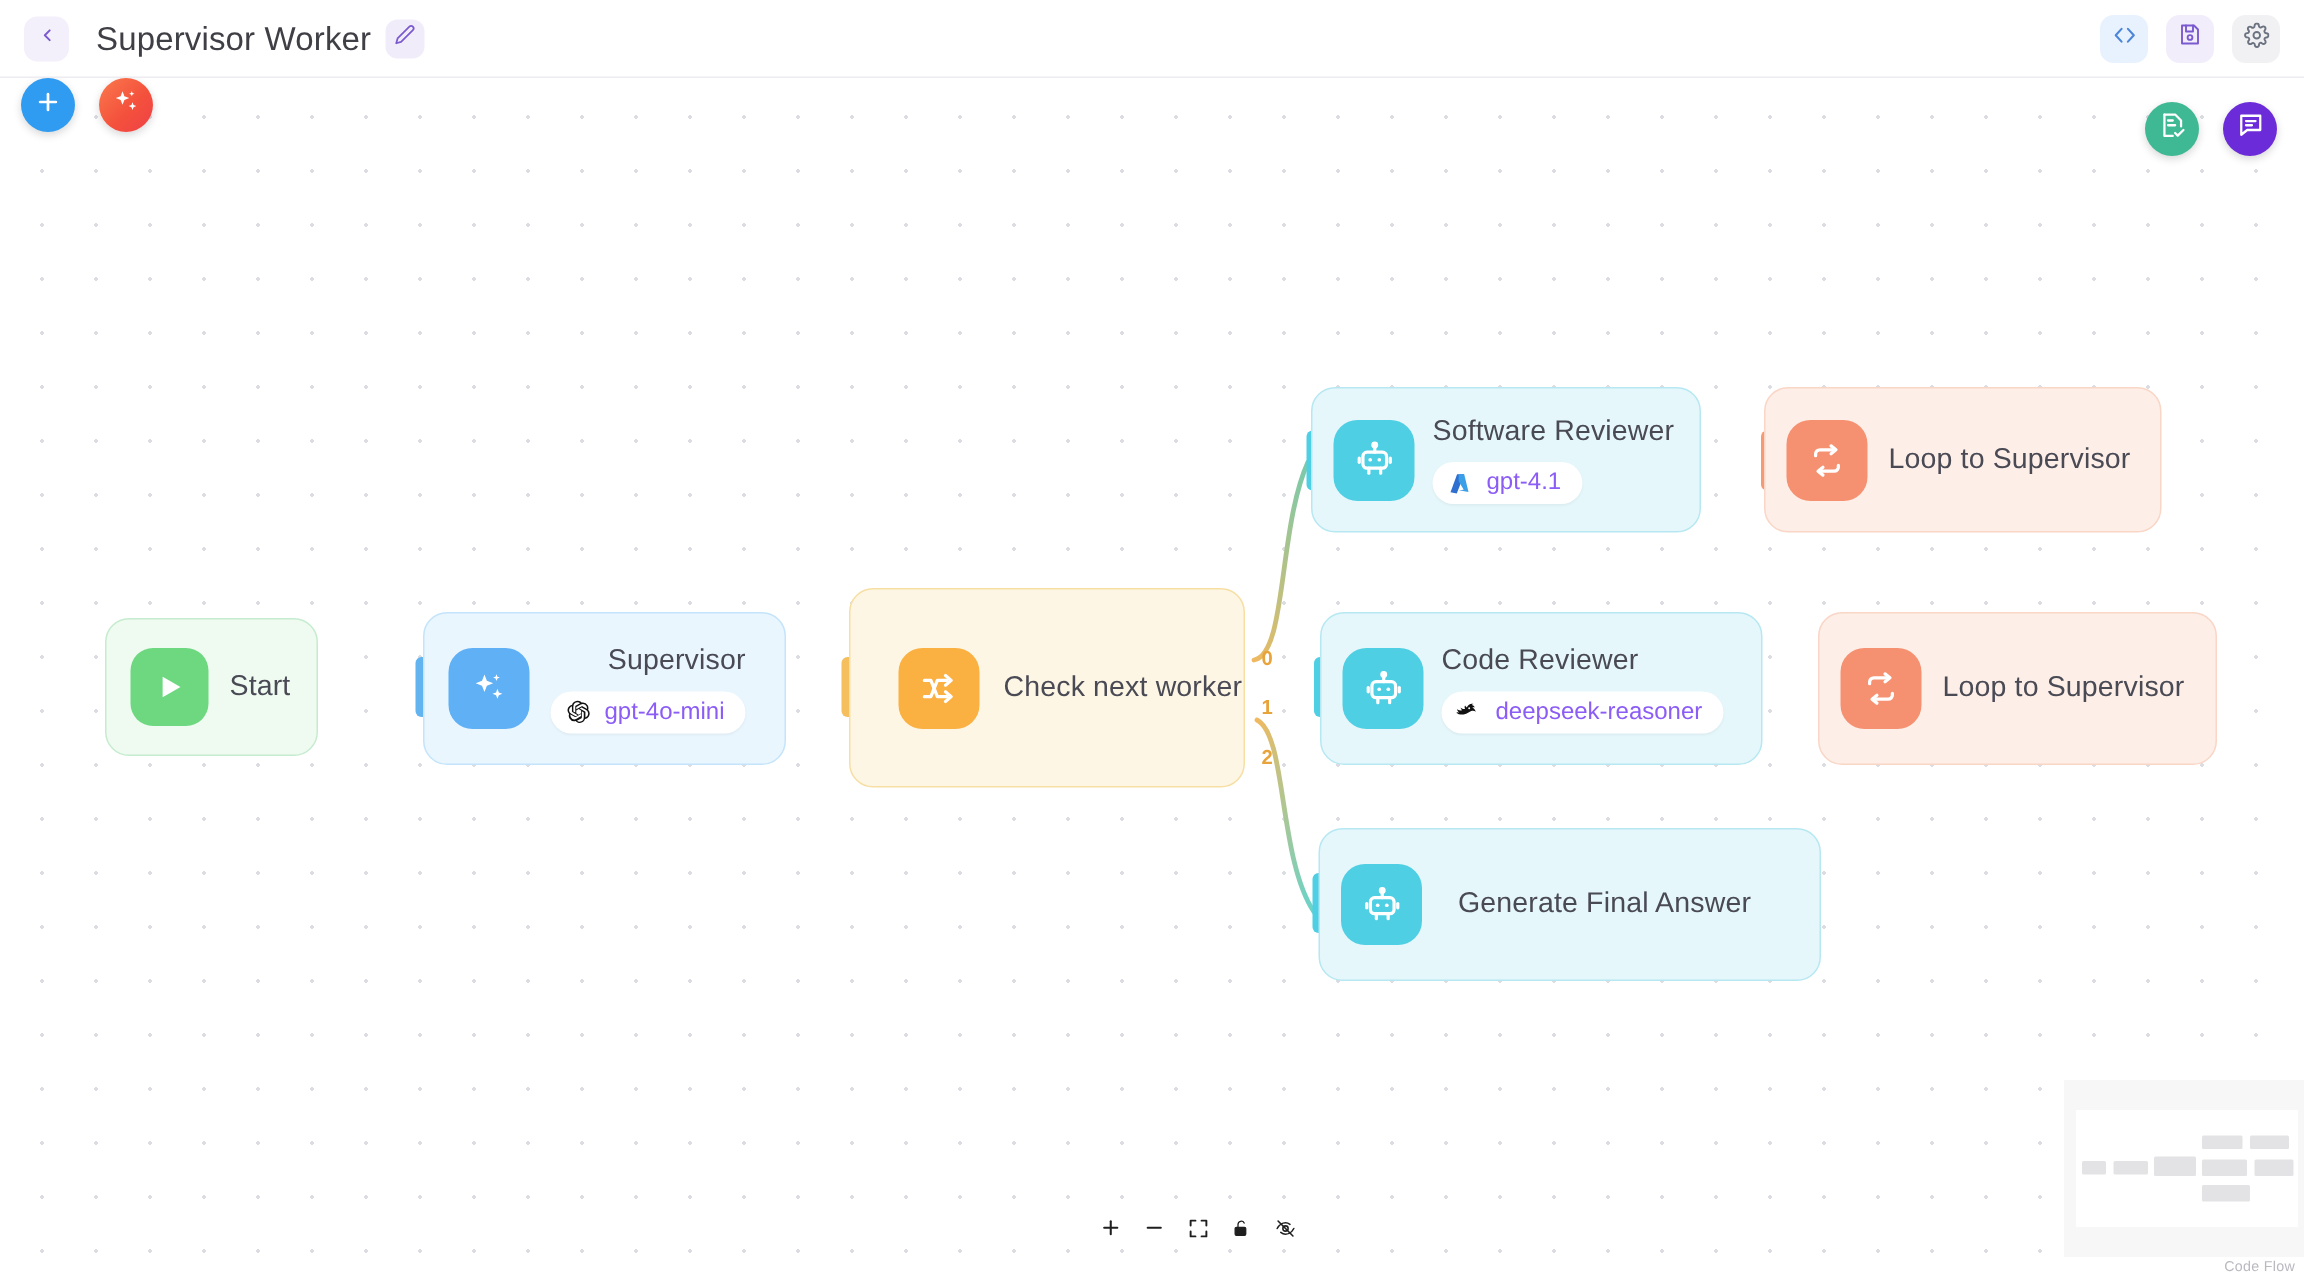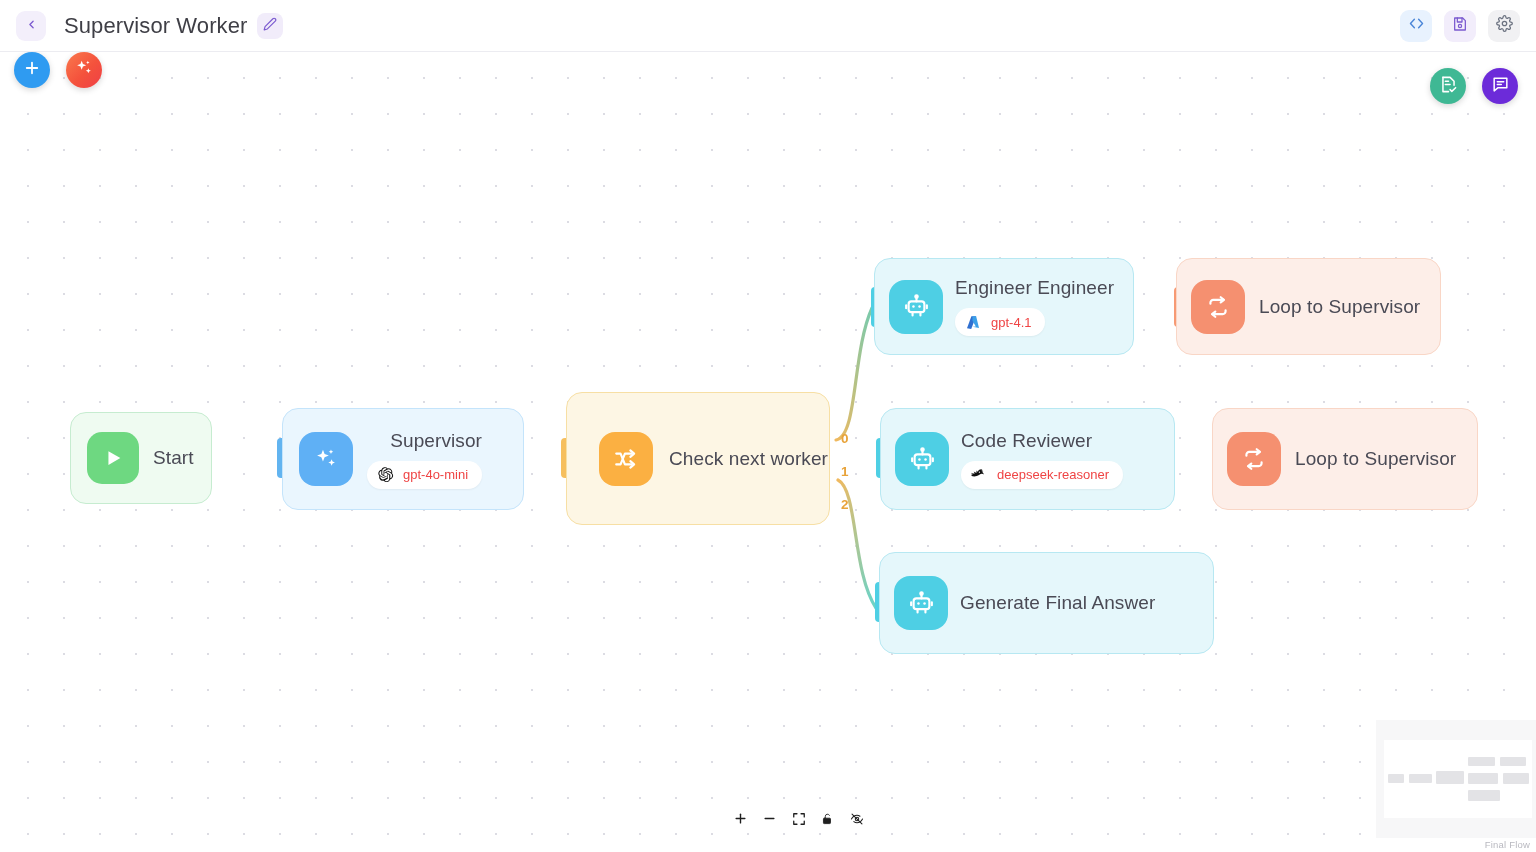--- a/index.html
+++ b/index.html
@@ -73,21 +73,21 @@
   .node .body { display: flex; flex-direction: column; justify-content: center; }
   .node .title {
     font-size: 19px; color: #4a4a55; white-space: nowrap; letter-spacing: .1px;
   }
   .model-chip {
     margin-top: 9px; align-self: flex-start;
     background: #ffffff; border-radius: 14px; height: 28px;
     display: inline-flex; align-items: center; gap: 8px; padding: 0 14px 0 8px;
     box-shadow: 0 1px 2px rgba(0,0,0,.05);
   }
-  .model-chip .mname { font-size: 13px; color: #ef4444; white-space: nowrap; }
+  .model-chip .mname { font-size: 16px; color: #8b5cf6; white-space: nowrap; }
   .m-logo { width: 20px; height: 20px; flex: none; display:flex; align-items:center; justify-content:center; }
 
   
   .n-start  { background: #effbf1; border-color: #c6ecd0; }
   .n-start .icon { background: #6ed881; }
   .n-agent  { background: #eaf6fe; border-color: #c4e4fb; }
   .n-agent .icon { background: #5fb0f5; }
   .n-branch { background: #fdf6e4; border-color: #f7dfa4; }
   .n-branch .icon { background: #fbb042; }
   .n-worker { background: #e5f7fb; border-color: #b7e8f2; }
@@ -327,21 +327,21 @@
             <circle cx="12" cy="3.2" r="1.1" fill="#ffffff"></circle>
             <circle cx="9.3" cy="12" r="1.1" fill="#ffffff" stroke="none"></circle>
             <circle cx="14.7" cy="12" r="1.1" fill="#ffffff" stroke="none"></circle>
             <line x1="8.5" y1="17" x2="8.5" y2="20"></line>
             <line x1="15.5" y1="17" x2="15.5" y2="20"></line>
             <line x1="2.8" y1="11" x2="2.8" y2="13.5"></line>
             <line x1="21.2" y1="11" x2="21.2" y2="13.5"></line>
           </svg>
       </div>
       <div class="body" style="margin-left:12px;">
-        <div class="title">Engineer Engineer</div>
+        <div class="title">Software Reviewer</div>
         <div class="model-chip">
           <span class="m-logo">
             <svg width="16" height="16" viewBox="0 0 24 24">
                 <path d="M9.6 3.2h7.1L9.3 22.4 3 21.2z" fill="#2f6fd0"></path>
                 <path d="M11.2 3.2h5.5L21 20.9l-9.7-1.6 4.9-.6-5-8.5z" fill="#3b9fe8"></path>
               </svg>
           </span>
           <span class="mname">gpt-4.1</span>
         </div>
       </div>
@@ -414,21 +414,21 @@
             <line x1="12" y1="4" x2="12" y2="7.5"></line>
             <circle cx="12" cy="3.2" r="1.1" fill="#ffffff"></circle>
             <circle cx="9.3" cy="12" r="1.1" fill="#ffffff" stroke="none"></circle>
             <circle cx="14.7" cy="12" r="1.1" fill="#ffffff" stroke="none"></circle>
             <line x1="8.5" y1="17" x2="8.5" y2="20"></line>
             <line x1="15.5" y1="17" x2="15.5" y2="20"></line>
             <line x1="2.8" y1="11" x2="2.8" y2="13.5"></line>
             <line x1="21.2" y1="11" x2="21.2" y2="13.5"></line>
           </svg>
       </div>
-      <div class="body" style="margin-left:12px;">
+      <div class="body" style="margin-left:24px;">
         <div class="title">Generate Final Answer</div>
       </div>
     </div>
 
     <div class="controls">
       <div class="ctl">
         <svg width="15" height="15" viewBox="0 0 24 24" fill="none" stroke="#1f1f1f" stroke-width="2.2" stroke-linecap="round">
             <line x1="12" y1="5" x2="12" y2="19"></line>
             <line x1="5" y1="12" x2="19" y2="12"></line>
           </svg>
@@ -467,16 +467,16 @@
         <div class="mm-node" style="left:4px; top:34px; width:16px; height:9px;"></div>
         <div class="mm-node" style="left:25px; top:34px; width:23px; height:9px;"></div>
         <div class="mm-node" style="left:52px; top:31px; width:28px; height:13px;"></div>
         <div class="mm-node" style="left:84px; top:17px; width:27px; height:9px;"></div>
         <div class="mm-node" style="left:116px; top:17px; width:26px; height:9px;"></div>
         <div class="mm-node" style="left:84px; top:33px; width:30px; height:11px;"></div>
         <div class="mm-node" style="left:119px; top:33px; width:26px; height:11px;"></div>
         <div class="mm-node" style="left:84px; top:50px; width:32px; height:11px;"></div>
       </div>
     </div>
-    <div class="attrib">Final Flow</div>
+    <div class="attrib">Code Flow</div>
 
   </div>
 </div>
 
 </body></html>

